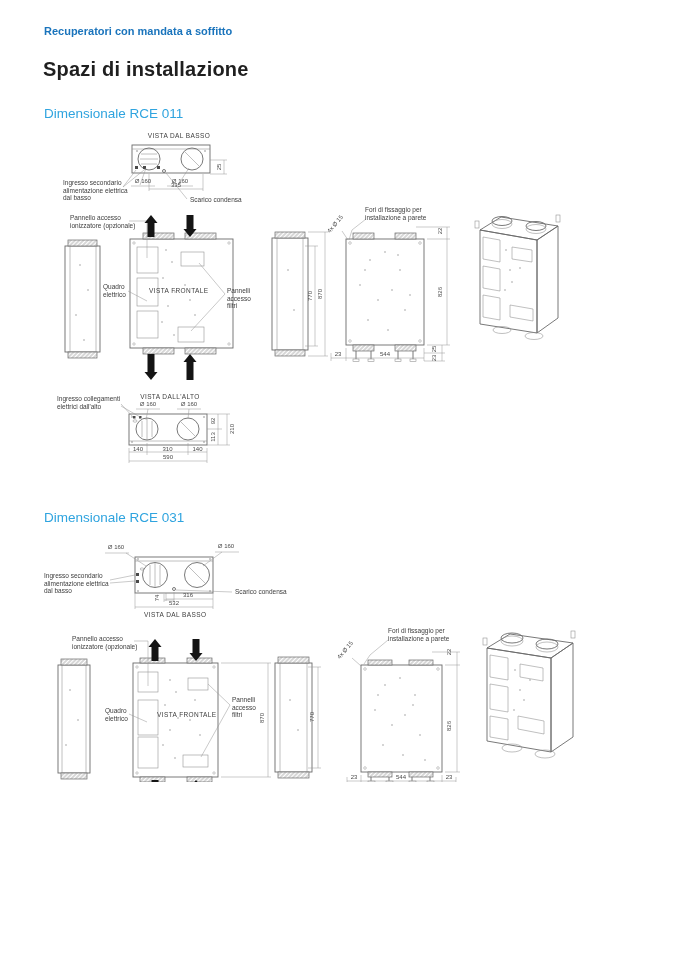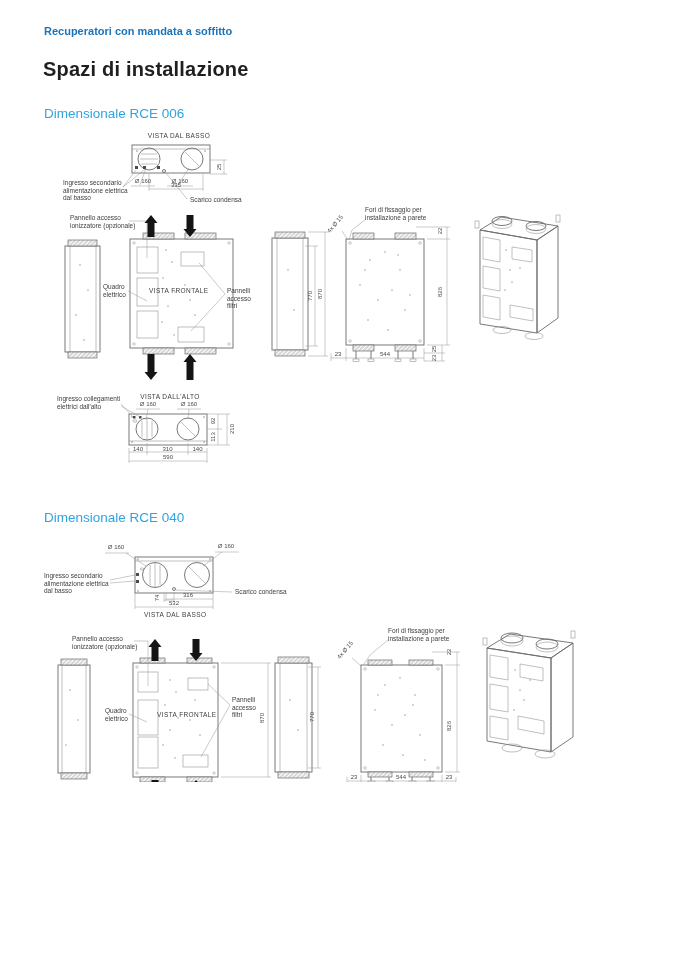--- a/index.html
+++ b/index.html
@@ -26,22 +26,22 @@
   .pagenum{position:absolute;left:600px;top:917px;font-size:5.5px;color:#333;
            writing-mode:vertical-rl;text-orientation:upright;letter-spacing:0;}
 </style>
 </head>
 <body>
 
 <div class="page">
 
   <div class="breadcrumb">Recuperatori con mandata a soffitto</div>
   <h1 class="title">Spazi di installazione</h1>
-  <div class="sech" style="left:44px;top:106px;">Dimensionale RCE 006</div>
-  <div class="sech" style="left:44px;top:510px;">Dimensionale RCE 040</div>
+  <div class="sech" style="left:44px;top:106px;">Dimensionale RCE 011</div>
+  <div class="sech" style="left:44px;top:510px;">Dimensionale RCE 031</div>
 
   <svg class="art" width="678" height="959" viewBox="0 0 678 959">
     <defs>
       <pattern id="hp" width="3" height="3" patternUnits="userSpaceOnUse" patternTransform="rotate(45)">
         <rect width="3" height="3" fill="#ffffff"></rect>
         <line x1="1" y1="0" x2="1" y2="3" stroke="#999" stroke-width="0.8"></line>
       </pattern>
     </defs>
 
     <g>

